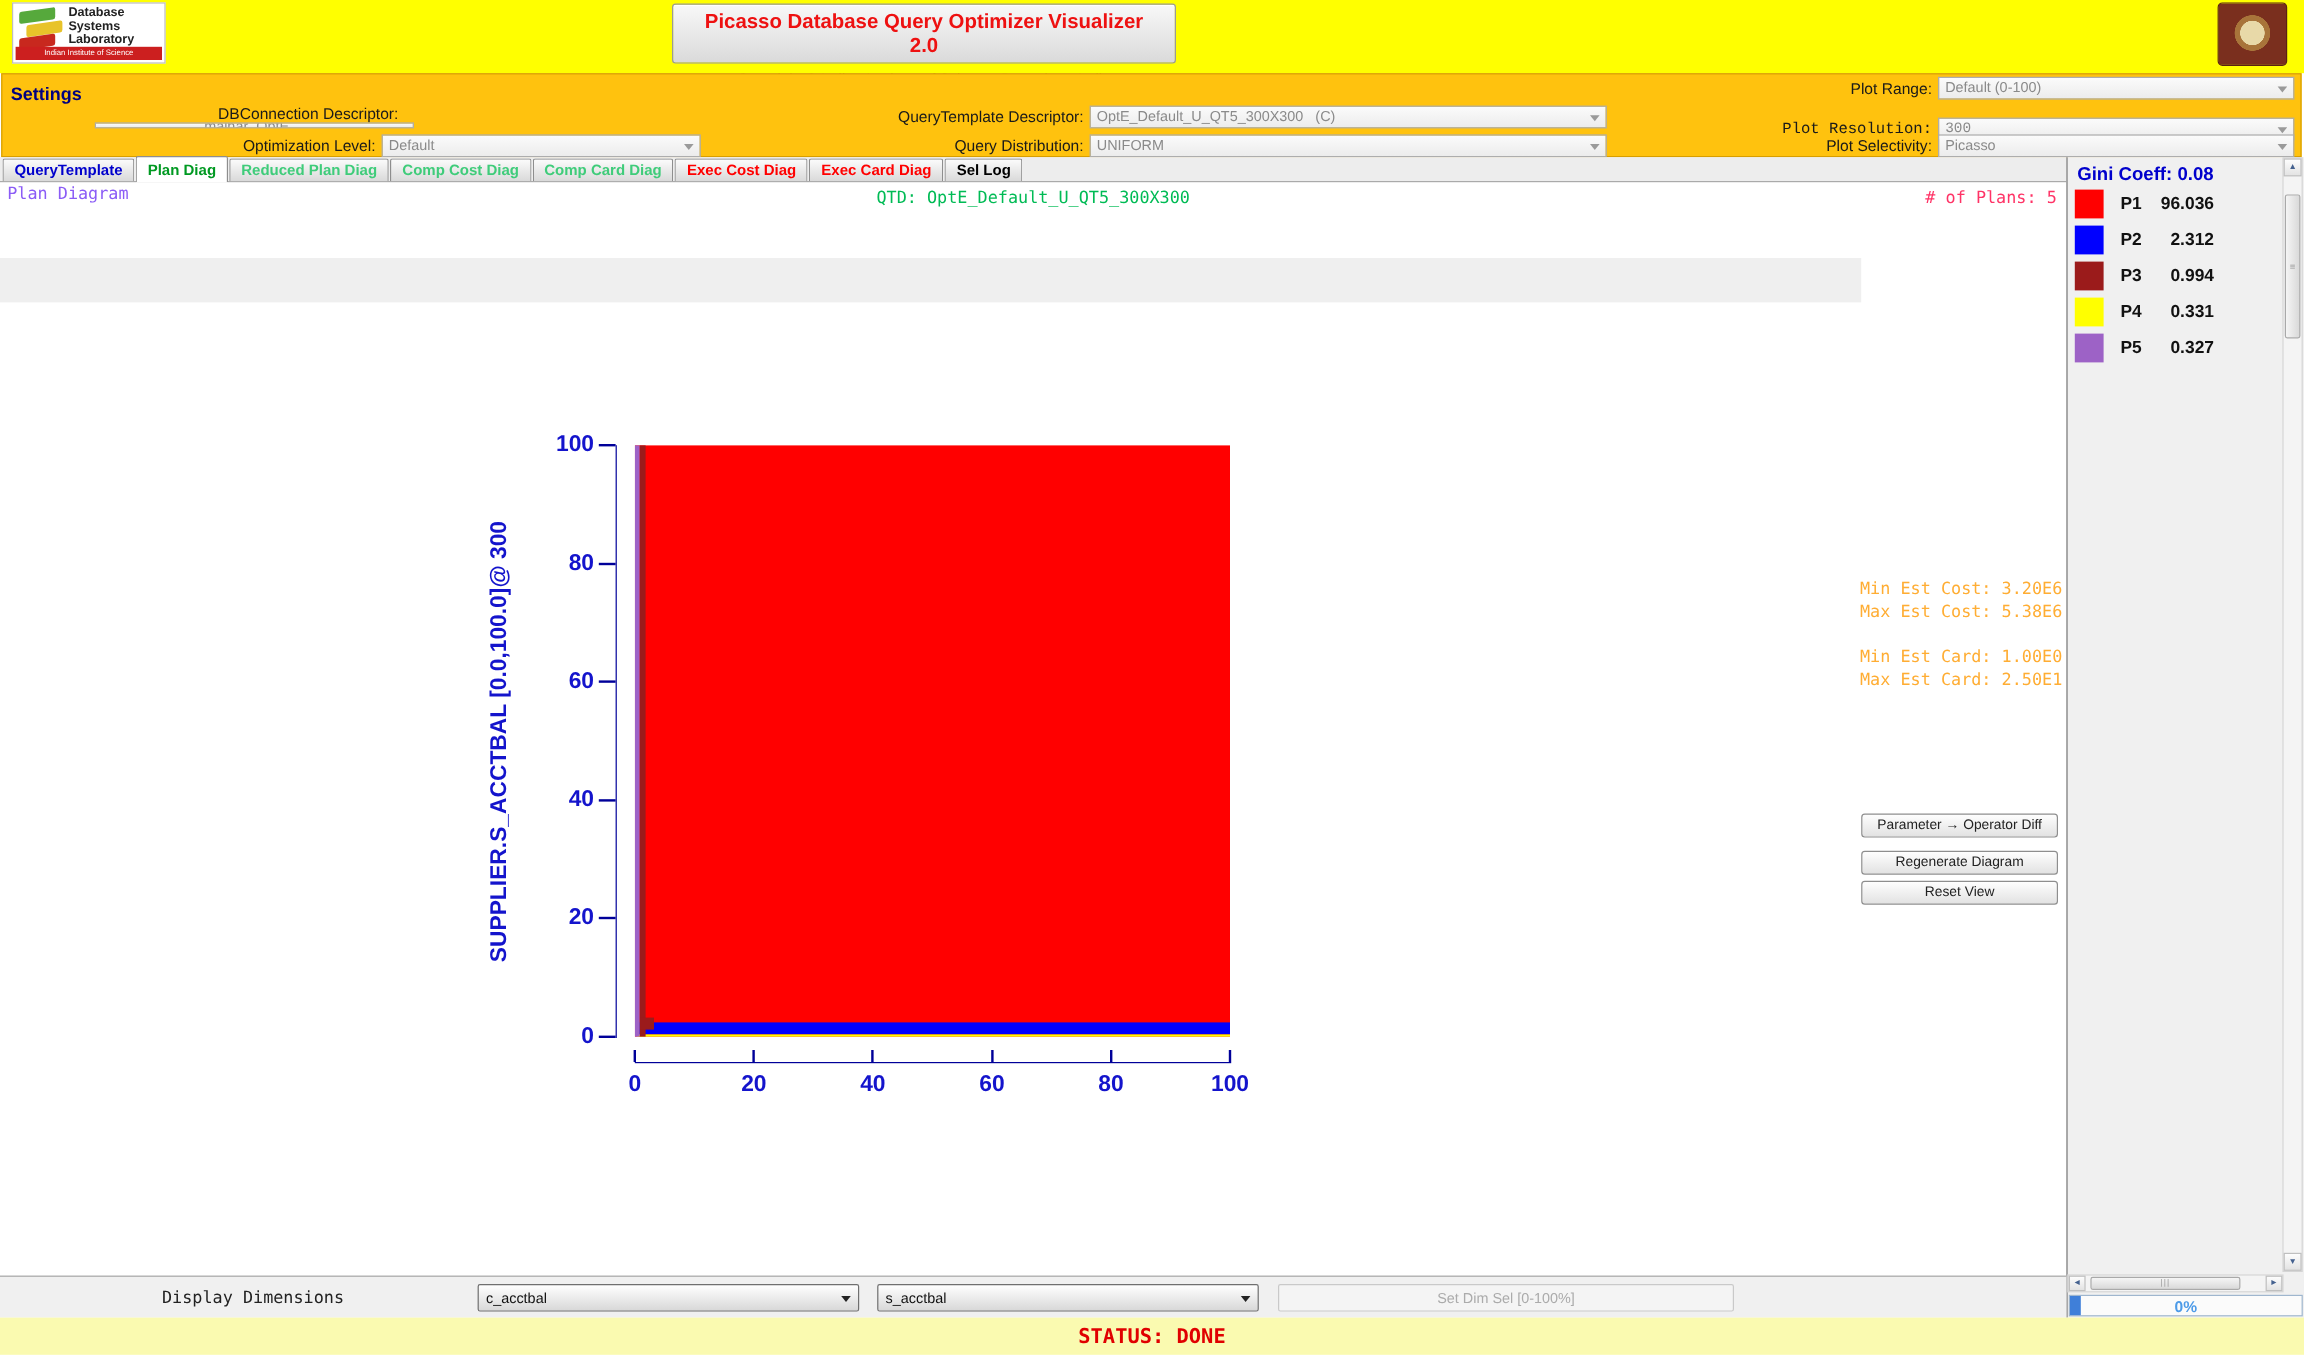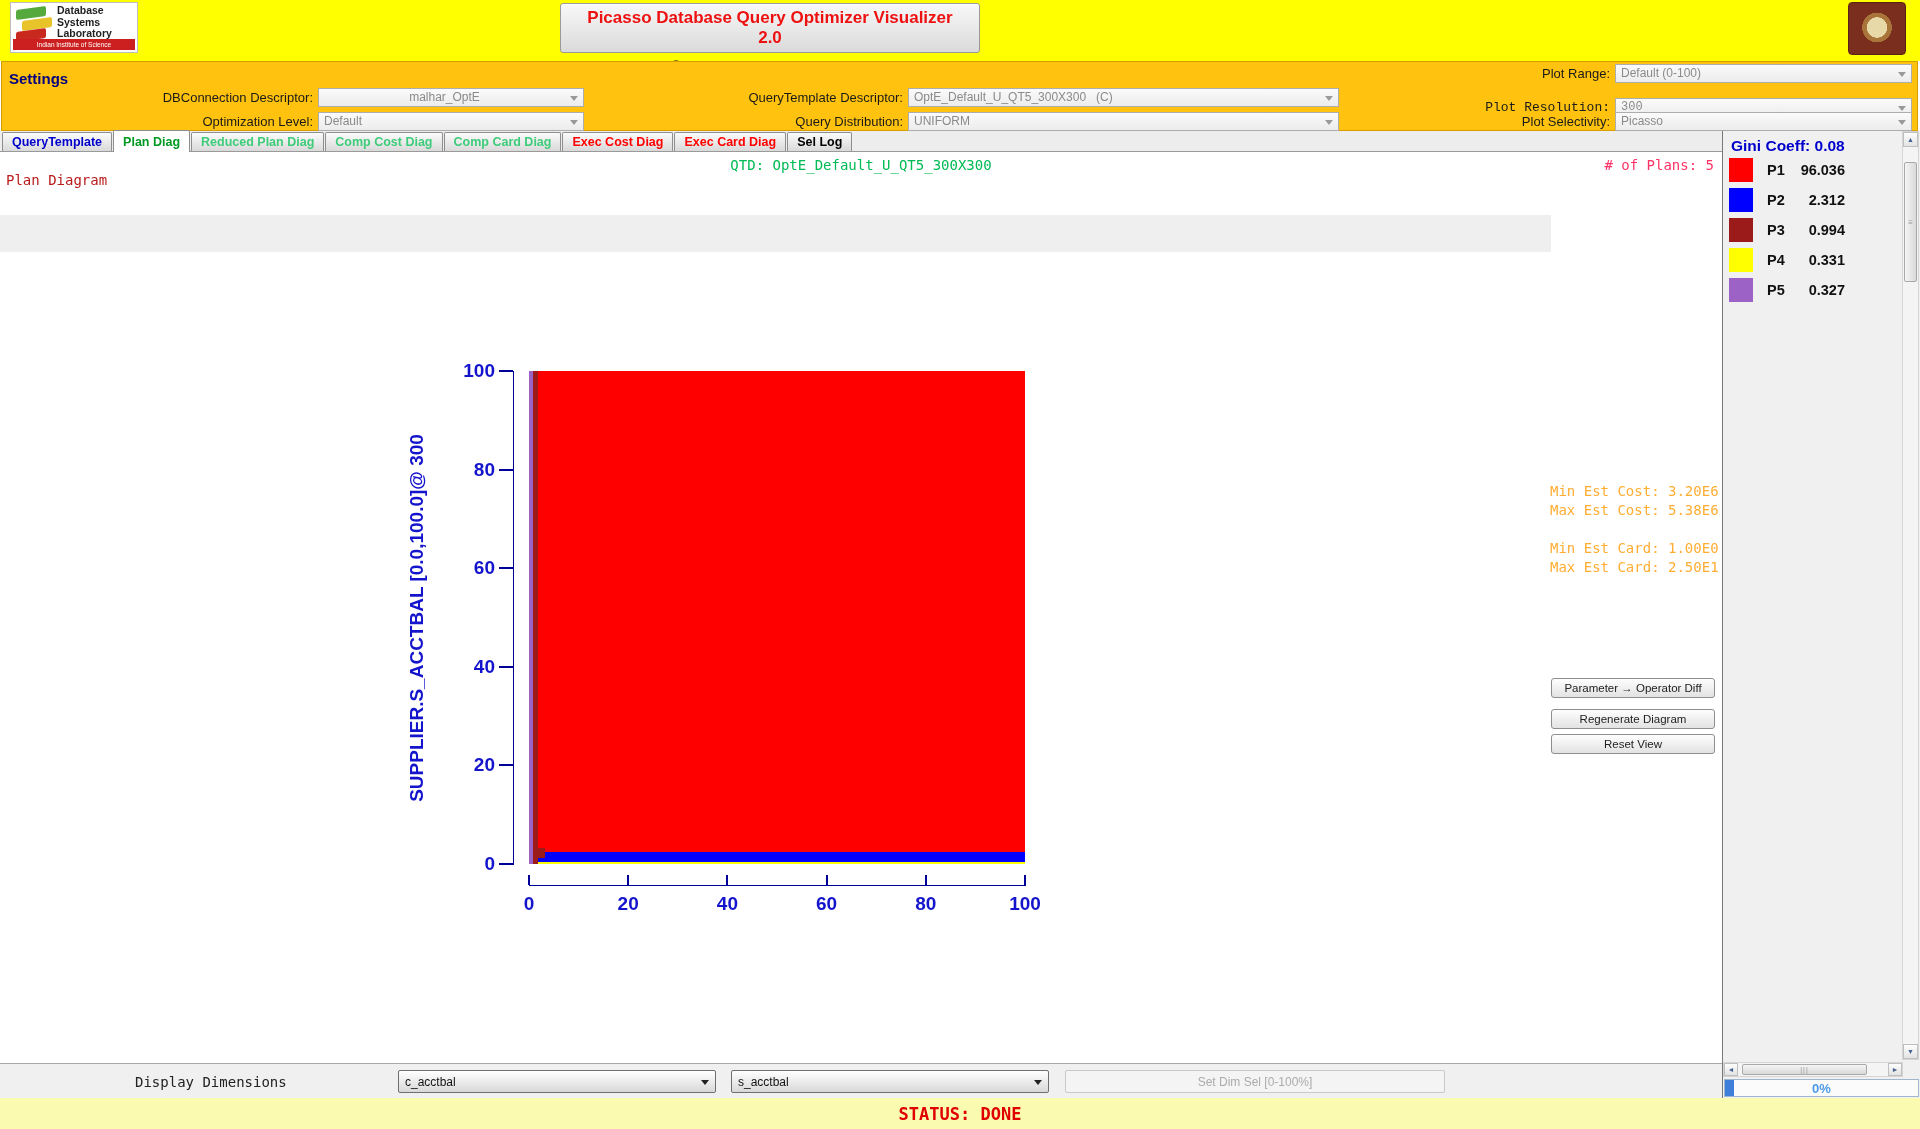--- a/index.html
+++ b/index.html
@@ -35,40 +35,40 @@
               background:#FFC20E; border:1px solid #D89E00; }
   .settings-title { position:absolute; left:7px; top:8px; font-size:15px; font-weight:bold; color:#000080; }
   .field { position:absolute; display:flex; align-items:center; height:20px; }
   .flabel { display:inline-block; text-align:right; font-size:13px; color:#1A1A1A; padding-right:5px; }
   .select { position:relative; display:flex; align-items:center; height:19px;
             background:linear-gradient(#FBFBFB,#ECECEC); border:1px solid #ADADAD;
             padding:0 18px 0 5px; font-size:12px; color:#8A8A8A; overflow:hidden; white-space:nowrap; }
   .select .arr { position:absolute; right:5px; top:7px; width:0; height:0;
                  border-left:4px solid transparent; border-right:4px solid transparent;
                  border-top:5px solid #9A9A9A; }
-  .f-db  { left:66px;   top:25px; }  .f-db  .flabel{width:250px;} .f-db  .select{width:266px;justify-content:center;}
+  .f-db  { left:77px;   top:25px;flex-direction:column; }  .f-db  .flabel{width:250px;} .f-db  .select{width:266px;justify-content:center;}
   .f-qt  { left:656px;  top:25px; }  .f-qt  .flabel{width:250px;} .f-qt  .select{width:431px;}
   .f-opt { left:66px;   top:49px; }  .f-opt .flabel{width:250px;} .f-opt .select{width:266px;}
   .f-qd  { left:656px;  top:49px; }  .f-qd  .flabel{width:250px;} .f-qd  .select{width:431px;}
   .f-pr  { left:1408px; top:1px;  }  .f-pr  .flabel{width:205px;} .f-pr  .select{width:297px;}
   .f-res { left:1408px; top:35px;font-family:Liberation Mono, monospace; }  .f-res .flabel{width:205px;} .f-res .select{width:297px;}
   .f-sel { left:1408px; top:49px; }  .f-sel .flabel{width:205px;} .f-sel .select{width:297px;}
 
   
   .tab-bar { position:absolute; left:0; top:131px; width:1722px; height:21px;
              display:flex; align-items:flex-end; padding-left:2px;
              background:#EDEDED; border-bottom:1px solid #9A9A9A; }
   .tab { height:19px; padding:2px 9px 0 9px; margin-right:1px; font-size:12.5px; font-weight:bold;
          background:linear-gradient(#FBFBFB,#D9D9D9); border:1px solid #8E8E8E; border-bottom:none;
          border-radius:2px 2px 0 0; white-space:nowrap; }
   .tab.active { height:22px; background:#FFFFFF; margin-bottom:-1px; padding-top:4px; }
 
   
   .plan-area { position:absolute; left:0; top:152px; width:1722px; height:911px; background:#FFF; }
-  .pa-title { position:absolute; left:6px; top:20px; font-size:14px; color:#b91c1c; }
+  .pa-title { position:absolute; left:6px; top:2px; font-size:14px; color:#8b5cf6; }
   .pa-qtd { position:absolute; left:0; top:5px; width:1722px; text-align:center; font-size:14px; color:#00BB55; }
   .pa-nplans { position:absolute; right:8px; top:5px; font-size:14px; color:#FF3366; }
   .gray-band { position:absolute; left:0; top:63px; width:1551px; height:37px; background:#EFEFEF; }
 
   .plot { position:absolute; left:529px; top:219px; width:496px; height:493px; overflow:hidden; }
   .region { position:absolute; }
 
   .axis-line-y { position:absolute; left:513px; top:219px; width:1px; height:494px; background:#000099; }
   .axis-line-x { position:absolute; left:529px; top:733px; width:497px; height:1px; background:#000099; }
   .ytick { position:absolute; left:499px; width:14px; height:2px; background:#000099; }

